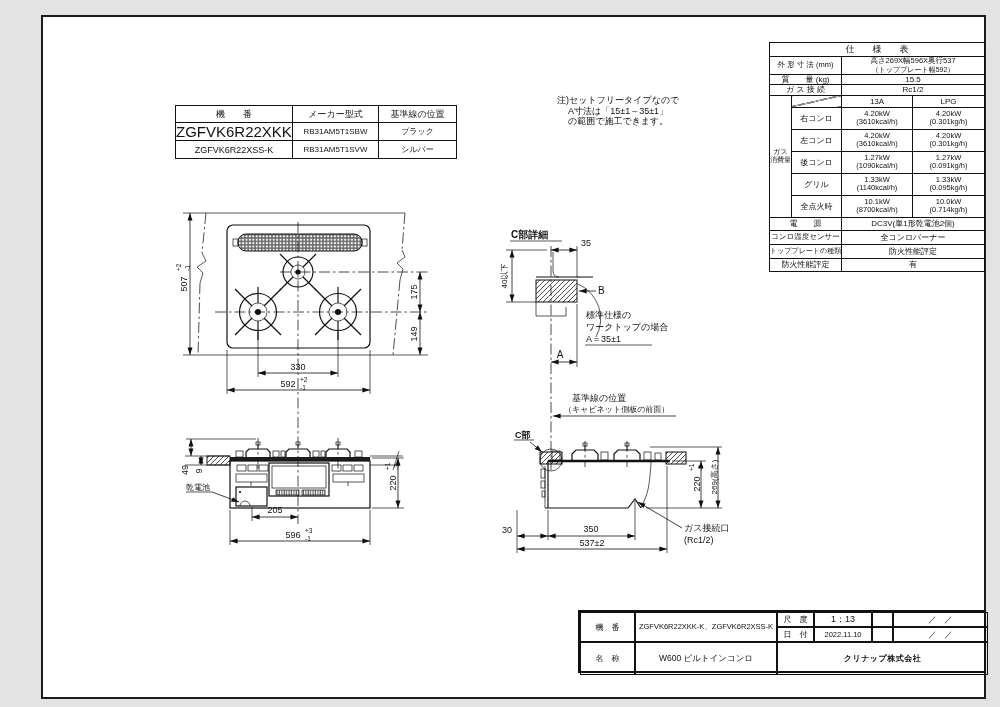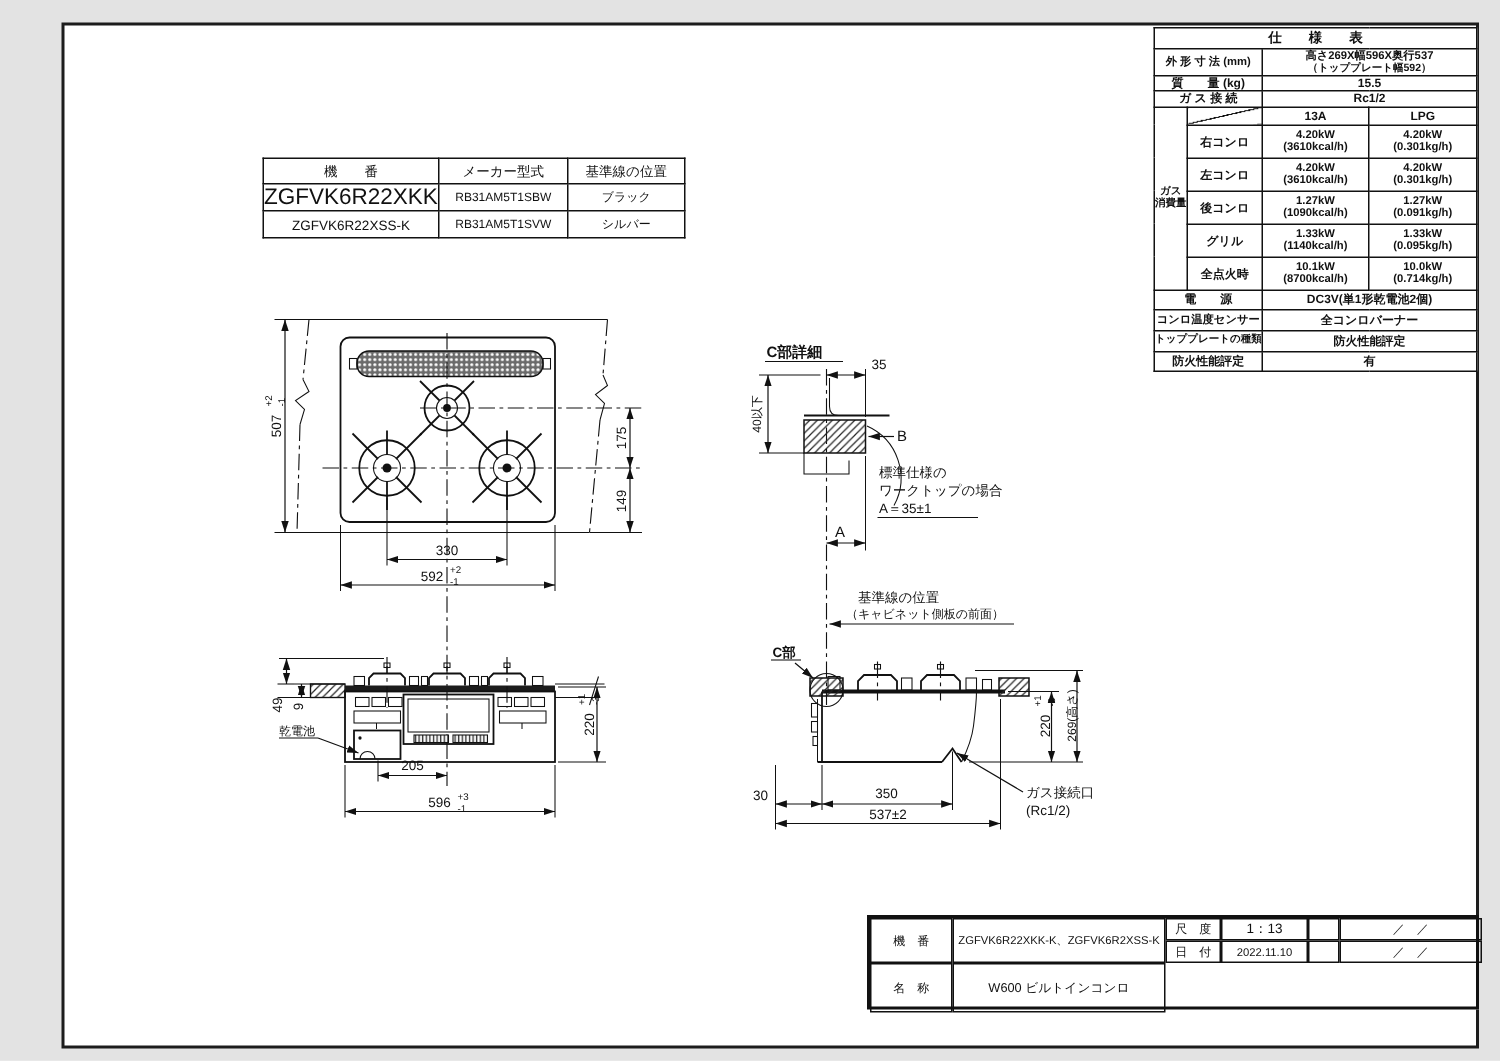--- a/index.html
+++ b/index.html
@@ -343,22 +343,27 @@
     <td>ブラック</td>
   </tr>
   <tr style="height:18px">
     <td style="font-size:9px">ZGFVK6R22XSS-K</td>
     <td>RB31AM5T1SVW</td>
     <td>シルバー</td>
   </tr>
 </tbody>
     </table>
 
-
-<table class="tbl" style="left:769px;top:18px;width:215px;border:1.5px solid #111;font-weight:bold;">
+<div class="note">
+  <div>注)セットフリータイプなので</div>
+  <div>A寸法は「15±1～35±1」</div>
+  <div>の範囲で施工できます。</div>
+</div>
+
+<table class="tbl" style="left:769px;top:42px;width:215px;border:1.5px solid #111;">
   <colgroup>
         <col style="width:22px">
         <col style="width:50px">
         <col style="width:71px">
         <col style="width:72px">
       </colgroup>
   <tbody>
         <tr style="height:14px">
     <td colspan="4" style="font-size:9px">仕　　様　　表</td>
   </tr>
@@ -466,15 +471,16 @@
   <div style="grid-row:1;grid-column:3">尺　度</div>
   <div style="grid-row:1;grid-column:4;font-size:9px">1：13</div>
   <div style="grid-row:1;grid-column:5"></div>
   <div style="grid-row:1;grid-column:6">／　／</div>
   <div style="grid-row:2;grid-column:3">日　付</div>
   <div style="grid-row:2;grid-column:4;font-size:7.5px">2022.11.10</div>
   <div style="grid-row:2;grid-column:5"></div>
   <div style="grid-row:2;grid-column:6">／　／</div>
   <div style="grid-row:3;grid-column:1">名　称</div>
   <div style="grid-row:3;grid-column:2;font-size:8.5px">W600 ビルトインコンロ</div>
+  <div class="company" style="grid-row:3;grid-column:3/7">クリナップ株式会社</div>
 </div>
 
 </div>
 
 </body></html>

